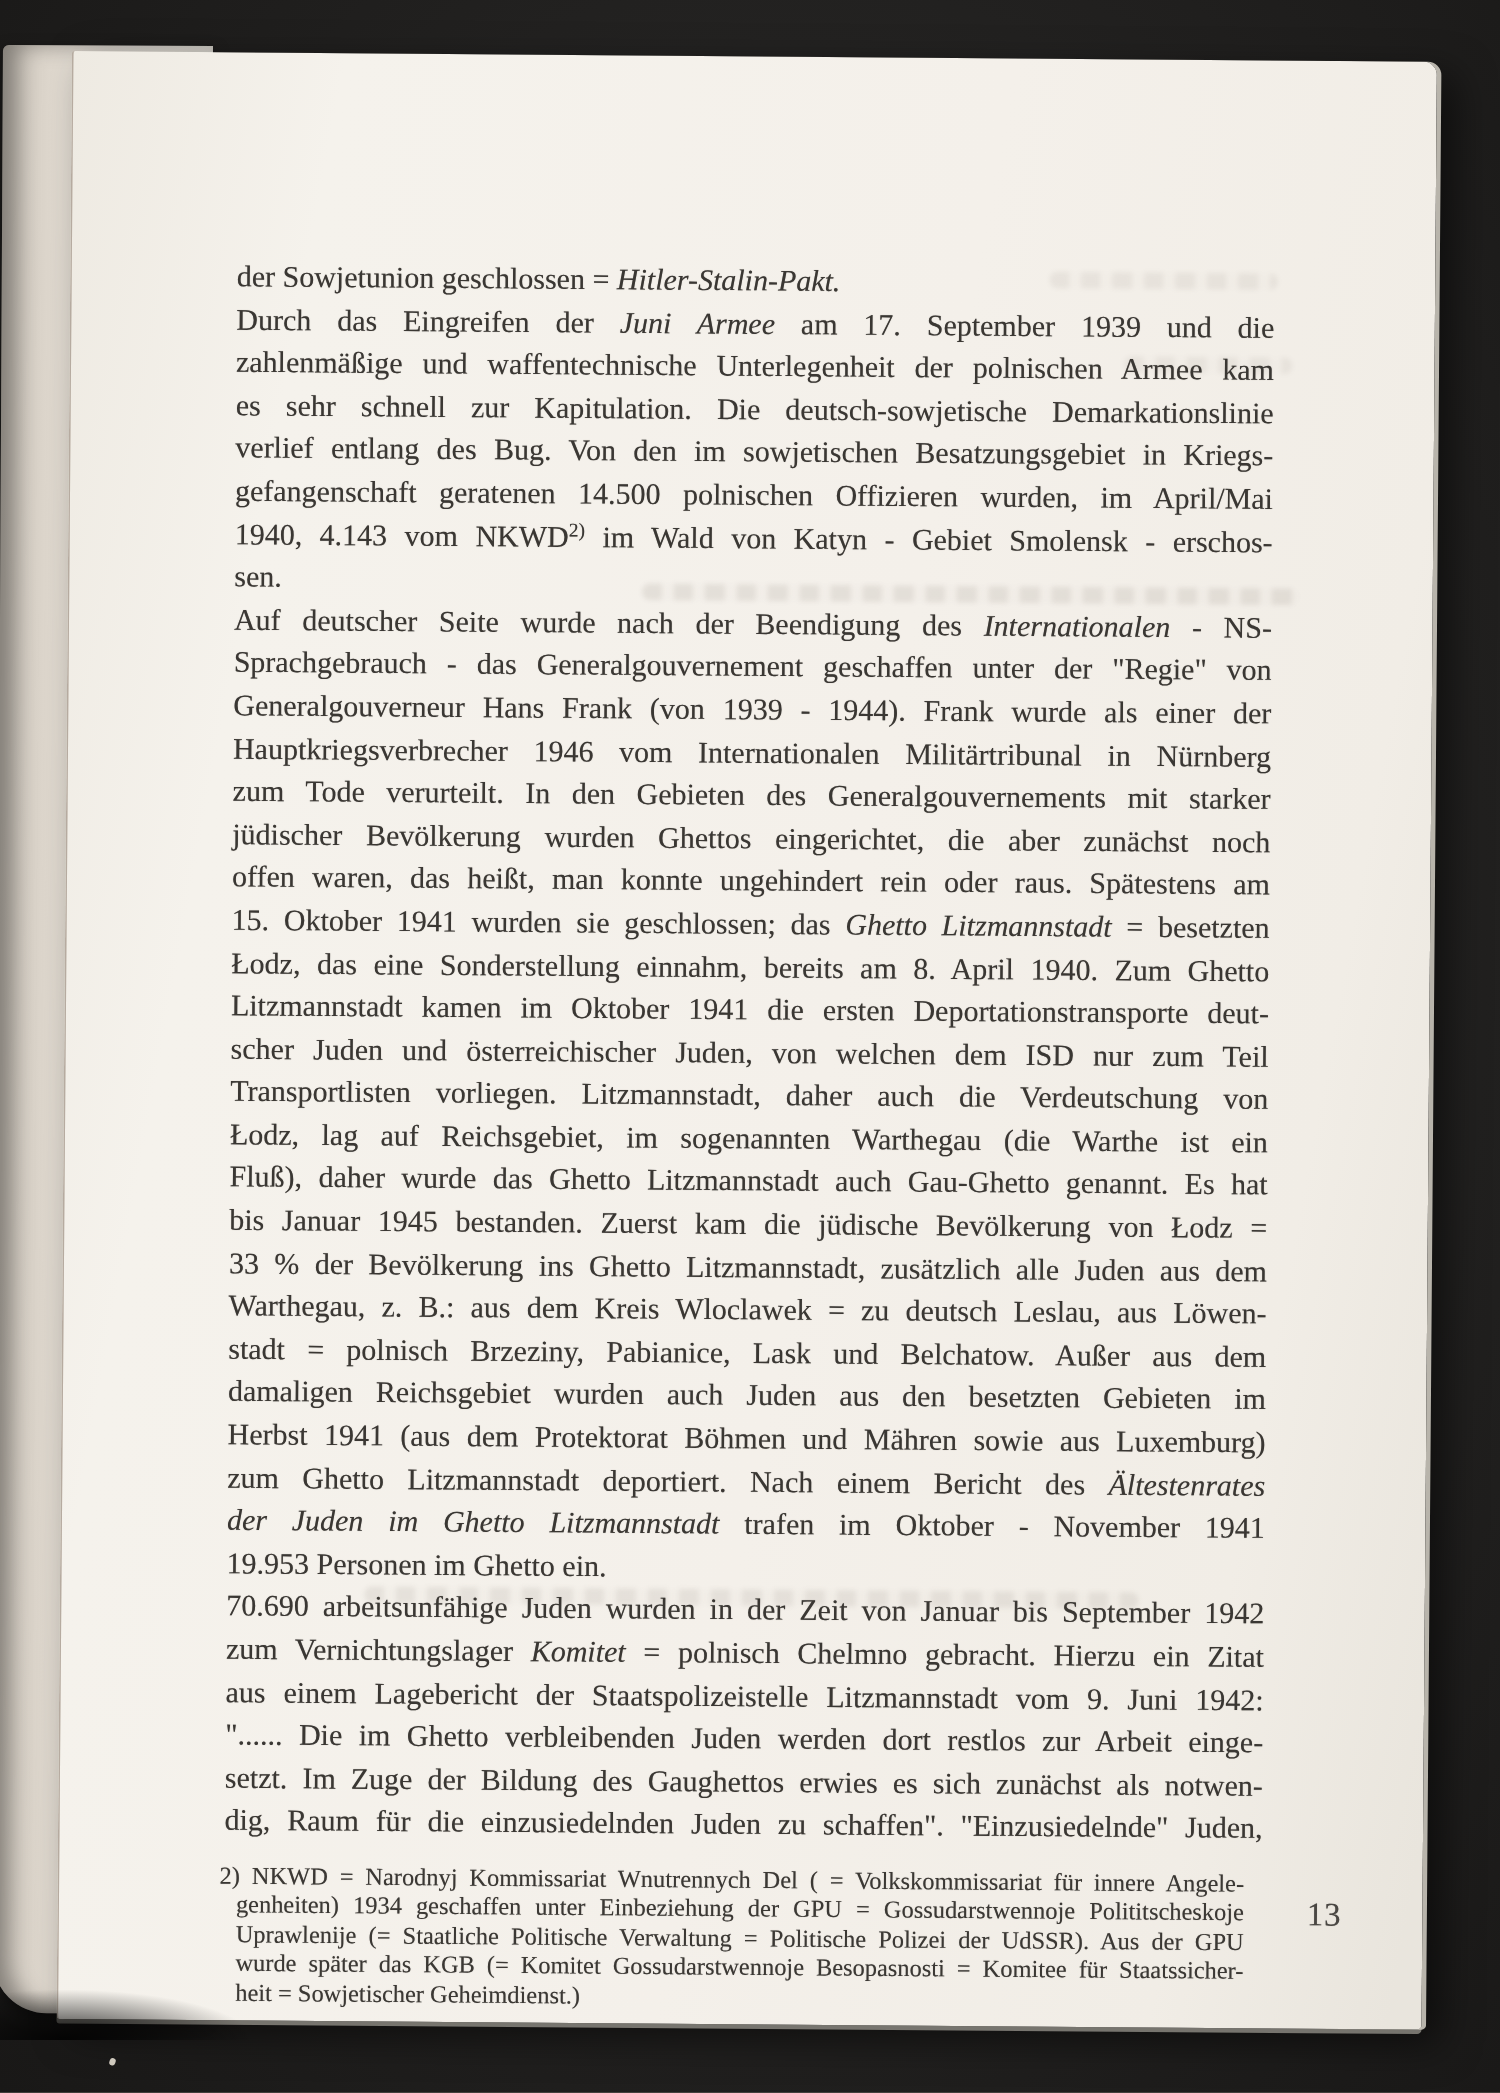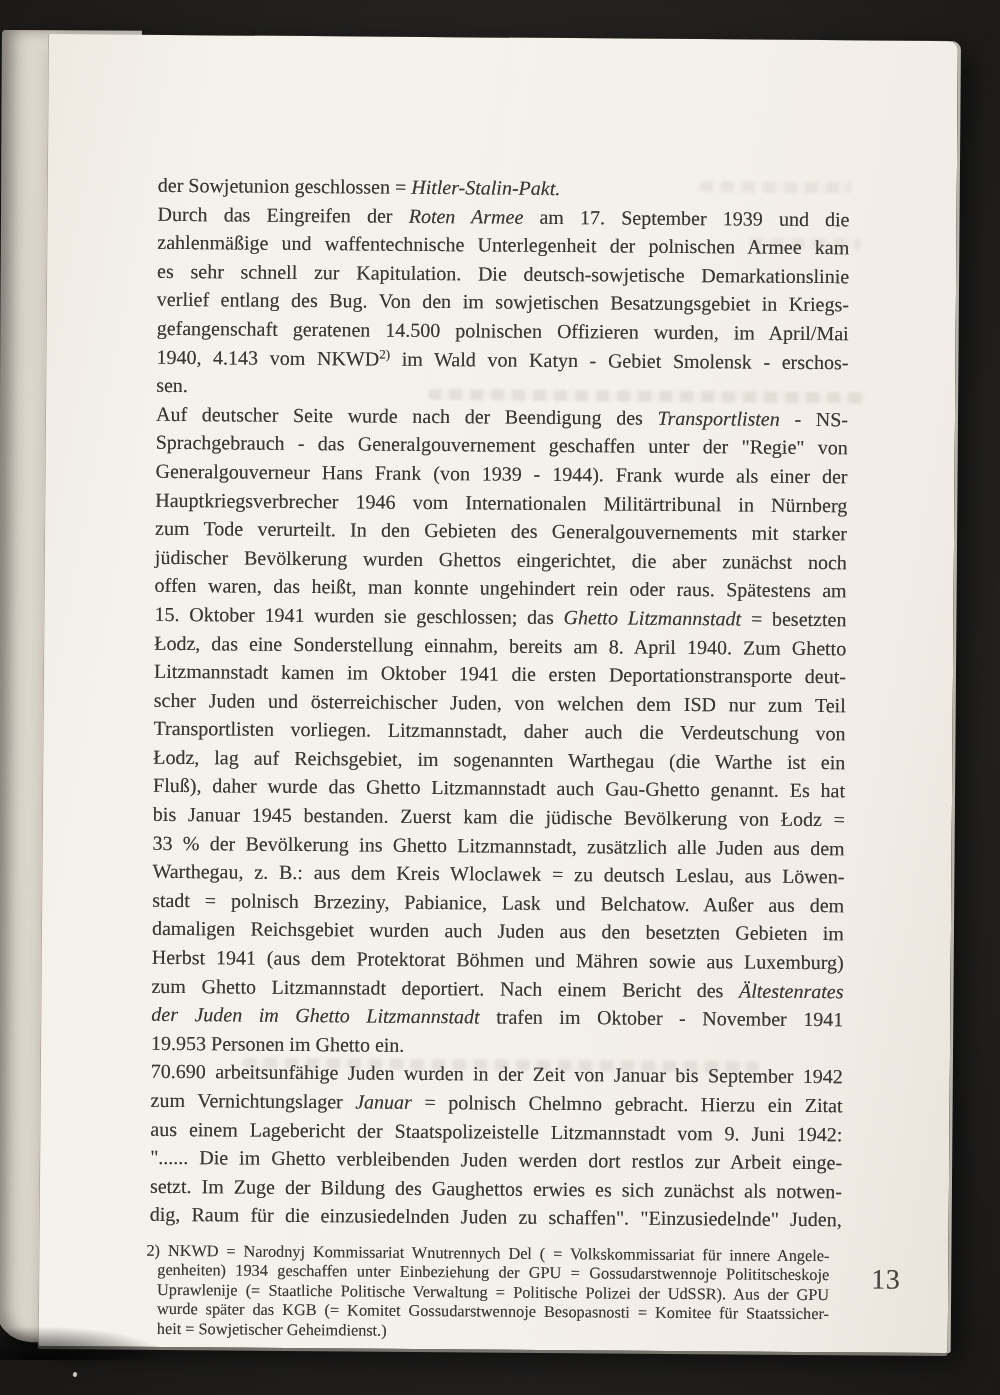--- a/index.html
+++ b/index.html
@@ -43,21 +43,21 @@
   .tline sup{font-size:13px;line-height:0;vertical-align:7px;}
   .footnote{
     position:absolute;left:107px;top:1206px;width:683px;
     font-size:16.3px;line-height:19.4px;color:#3b3834;
     text-shadow:0 0 0.5px rgba(58,55,51,0.5);
   }
   .footnote .tline{height:19.4px;margin-left:11px;}
   .footnote .tline:first-child{text-indent:-11px;}
   .page-number{
     position:absolute;left:832px;top:1223px;
-    font-size:28px;color:#4a4743;letter-spacing:0.5px;
+    font-size:22px;color:#4a4743;letter-spacing:0.5px;
     text-shadow:0 0 0.5px rgba(70,67,63,0.5);
   }
   
   .ghost{
     position:absolute;height:11px;border-radius:5px;
     background:repeating-linear-gradient(90deg, rgba(112,102,92,0.30) 0 13px, rgba(112,102,92,0.04) 13px 21px);
     filter:blur(1.6px);opacity:0.42;
   }
   .g1{left:382px;top:352px;width:438px;}
   .g2{left:652px;top:142px;width:152px;opacity:0.3;}
@@ -71,28 +71,28 @@
 <div class="under-page"></div>
 
 <div class="page">
   <div class="ghost g1"></div>
   <div class="ghost g2"></div>
   <div class="ghost g3"></div>
   <div class="ghost g4"></div>
 
   <div class="body-text">
       <div class="tline lastline"><span>der Sowjetunion geschlossen = </span><em>Hitler-Stalin-Pakt.</em></div>
-      <div class="tline"><span>Durch das Eingreifen der </span><em>Roten Armee</em><span> am 17. September 1939 und die</span></div>
+      <div class="tline"><span>Durch das Eingreifen der </span><em>Juni Armee</em><span> am 17. September 1939 und die</span></div>
       <div class="tline"><span>zahlenmäßige und waffentechnische Unterlegenheit der polnischen Armee kam</span></div>
       <div class="tline"><span>es sehr schnell zur Kapitulation. Die deutsch-sowjetische Demarkationslinie</span></div>
       <div class="tline"><span>verlief entlang des Bug. Von den im sowjetischen Besatzungsgebiet in Kriegs-</span></div>
       <div class="tline"><span>gefangenschaft geratenen 14.500 polnischen Offizieren wurden, im April/Mai</span></div>
       <div class="tline"><span>1940, 4.143 vom NKWD</span><sup>2)</sup><span> im Wald von Katyn - Gebiet Smolensk - erschos-</span></div>
       <div class="tline lastline"><span>sen.</span></div>
-      <div class="tline"><span>Auf deutscher Seite wurde nach der Beendigung des </span><em>Transportlisten</em><span> - NS-</span></div>
+      <div class="tline"><span>Auf deutscher Seite wurde nach der Beendigung des </span><em>Internationalen</em><span> - NS-</span></div>
       <div class="tline"><span>Sprachgebrauch - das Generalgouvernement geschaffen unter der "Regie" von</span></div>
       <div class="tline"><span>Generalgouverneur Hans Frank (von 1939 - 1944). Frank wurde als einer der</span></div>
       <div class="tline"><span>Hauptkriegsverbrecher 1946 vom Internationalen Militärtribunal in Nürnberg</span></div>
       <div class="tline"><span>zum Tode verurteilt. In den Gebieten des Generalgouvernements mit starker</span></div>
       <div class="tline"><span>jüdischer Bevölkerung wurden Ghettos eingerichtet, die aber zunächst noch</span></div>
       <div class="tline"><span>offen waren, das heißt, man konnte ungehindert rein oder raus. Spätestens am</span></div>
       <div class="tline"><span>15. Oktober 1941 wurden sie geschlossen; das </span><em>Ghetto Litzmannstadt</em><span> = besetzten</span></div>
       <div class="tline"><span>Łodz, das eine Sonderstellung einnahm, bereits am 8. April 1940. Zum Ghetto</span></div>
       <div class="tline"><span>Litzmannstadt kamen im Oktober 1941 die ersten Deportationstransporte deut-</span></div>
       <div class="tline"><span>scher Juden und österreichischer Juden, von welchen dem ISD nur zum Teil</span></div>
@@ -102,21 +102,21 @@
       <div class="tline"><span>bis Januar 1945 bestanden. Zuerst kam die jüdische Bevölkerung von Łodz =</span></div>
       <div class="tline"><span>33 % der Bevölkerung ins Ghetto Litzmannstadt, zusätzlich alle Juden aus dem</span></div>
       <div class="tline"><span>Warthegau, z. B.: aus dem Kreis Wloclawek = zu deutsch Leslau, aus Löwen-</span></div>
       <div class="tline"><span>stadt = polnisch Brzeziny, Pabianice, Lask und Belchatow. Außer aus dem</span></div>
       <div class="tline"><span>damaligen Reichsgebiet wurden auch Juden aus den besetzten Gebieten im</span></div>
       <div class="tline"><span>Herbst 1941 (aus dem Protektorat Böhmen und Mähren sowie aus Luxemburg)</span></div>
       <div class="tline"><span>zum Ghetto Litzmannstadt deportiert. Nach einem Bericht des </span><em>Ältestenrates</em></div>
       <div class="tline"><em>der Juden im Ghetto Litzmannstadt</em><span> trafen im Oktober - November 1941</span></div>
       <div class="tline lastline"><span>19.953 Personen im Ghetto ein.</span></div>
       <div class="tline"><span>70.690 arbeitsunfähige Juden wurden in der Zeit von Januar bis September 1942</span></div>
-      <div class="tline"><span>zum Vernichtungslager </span><em>Januar</em><span> = polnisch Chelmno gebracht. Hierzu ein Zitat</span></div>
+      <div class="tline"><span>zum Vernichtungslager </span><em>Komitet</em><span> = polnisch Chelmno gebracht. Hierzu ein Zitat</span></div>
       <div class="tline"><span>aus einem Lagebericht der Staatspolizeistelle Litzmannstadt vom 9. Juni 1942:</span></div>
       <div class="tline"><span>"...... Die im Ghetto verbleibenden Juden werden dort restlos zur Arbeit einge-</span></div>
       <div class="tline"><span>setzt. Im Zuge der Bildung des Gaughettos erwies es sich zunächst als notwen-</span></div>
       <div class="tline"><span>dig, Raum für die einzusiedelnden Juden zu schaffen". "Einzusiedelnde" Juden,</span></div>
     </div>
 
   <div class="footnote">
       <div class="tline"><span>2) NKWD = Narodnyj Kommissariat Wnutrennych Del ( = Volkskommissariat für innere Angele-</span></div>
       <div class="tline"><span>genheiten) 1934 geschaffen unter Einbeziehung der GPU = Gossudarstwennoje Polititscheskoje</span></div>
       <div class="tline"><span>Uprawlenije (= Staatliche Politische Verwaltung = Politische Polizei der UdSSR). Aus der GPU</span></div>

